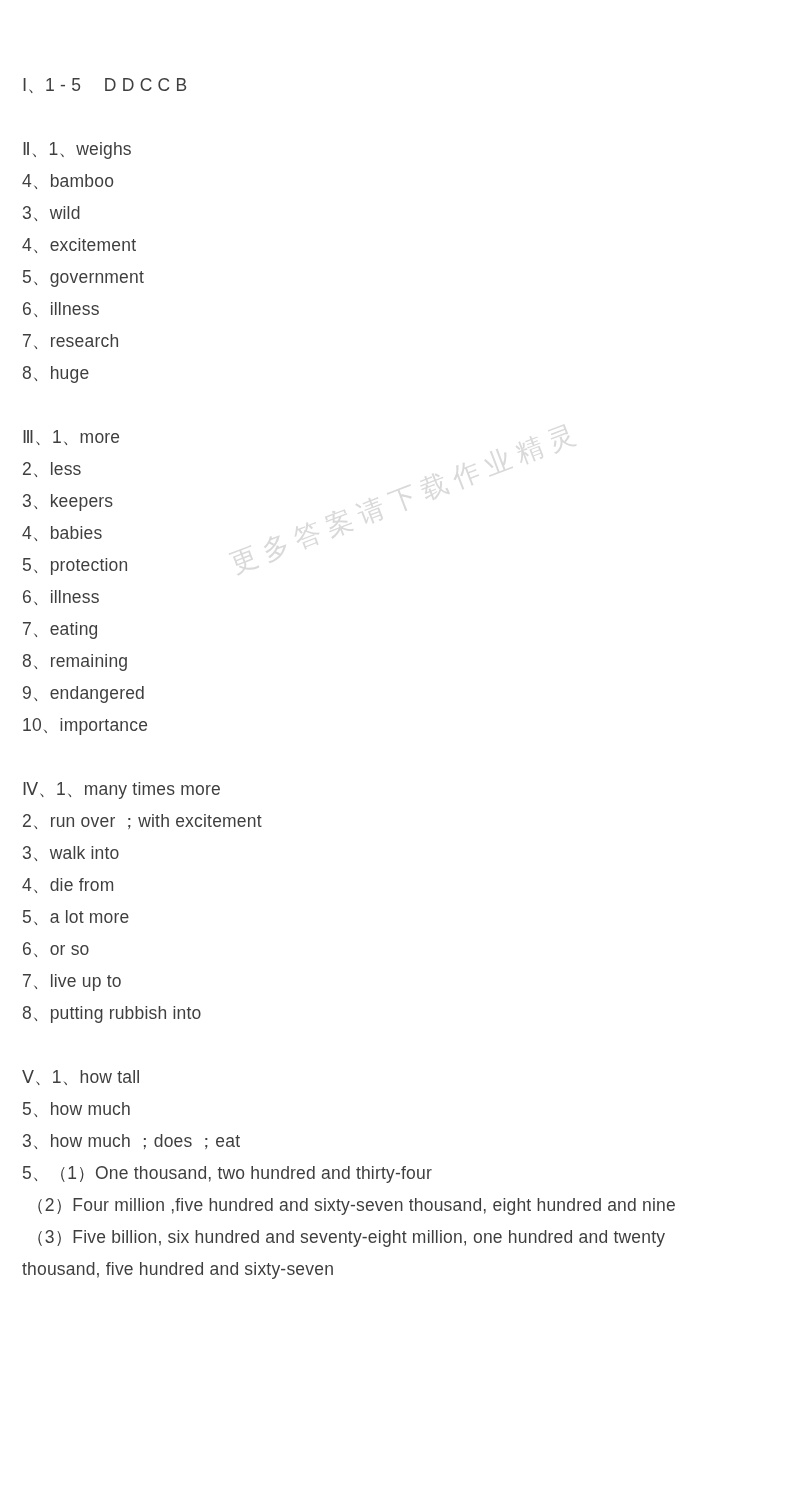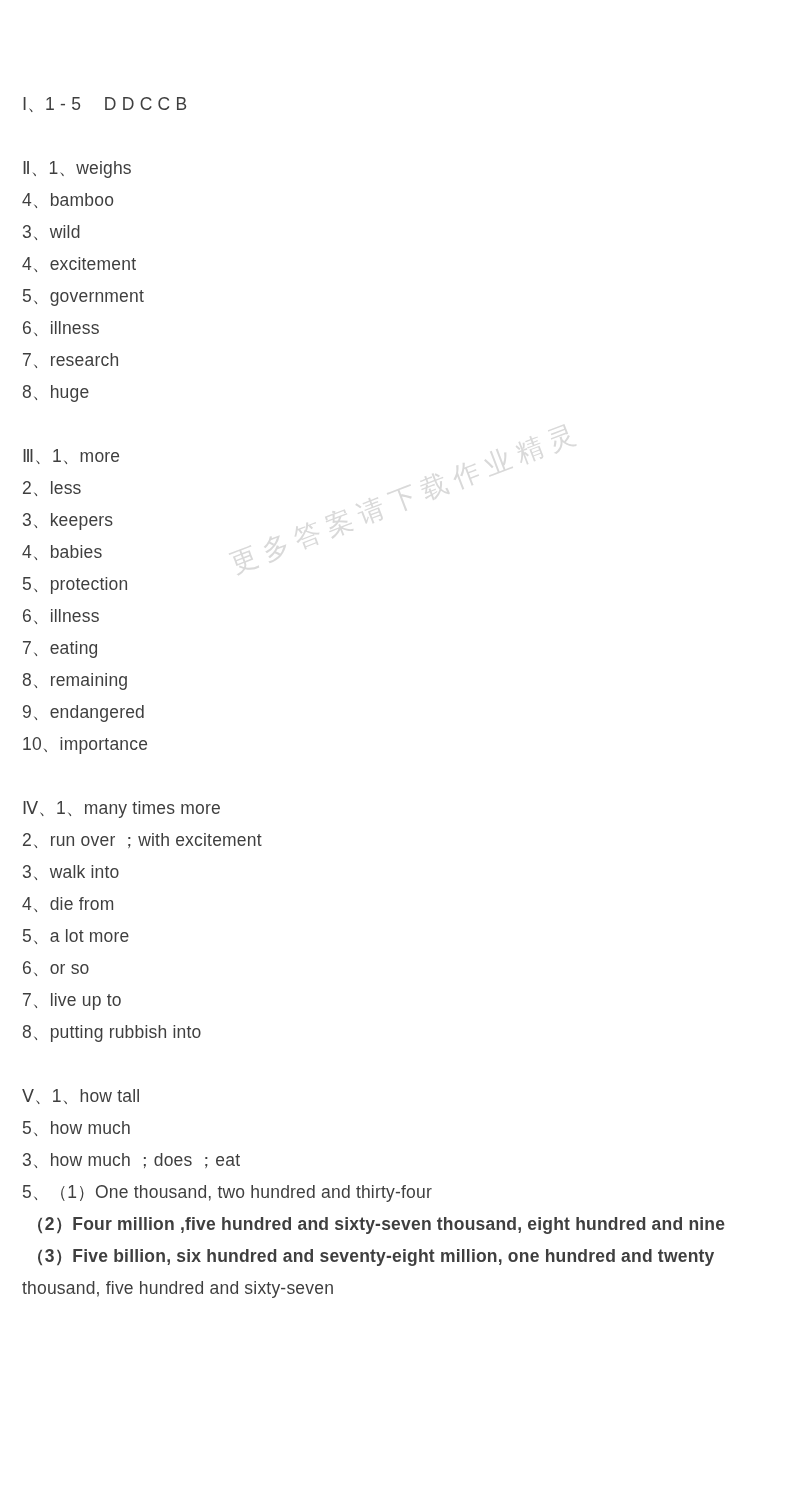--- a/index.html
+++ b/index.html
@@ -14,36 +14,35 @@
     overflow: hidden;
     font-family: "Liberation Sans", "DejaVu Sans", sans-serif;
   }
 
   #page {
     position: relative;
     width: 800px;
     height: 1442px;
     background: #ffffff;
     box-sizing: border-box;
-    padding: 88px 24px 0 22px;
+    padding: 69px 24px 0 22px;
   }
 
   .answer-line {
     color: #3f3f3f;
     font-size: 17.5px;
     line-height: 32px;
     letter-spacing: 0.2px;
     white-space: pre-wrap;
     position: relative;
     z-index: 2;
   }
 
   .answer-line.indent-paren {
     padding-left: 5px;
-    font-weight: bold;
   }
 
   .spacer {
     height: 32px;
   }
 
   #watermark {
     position: absolute;
     left: 268px;
     top: 540px;

